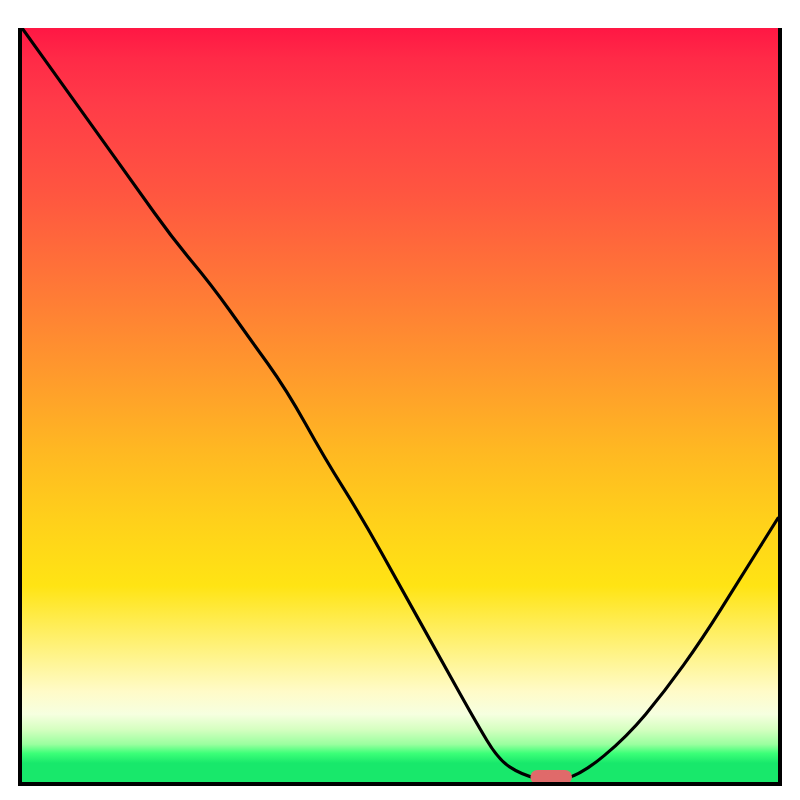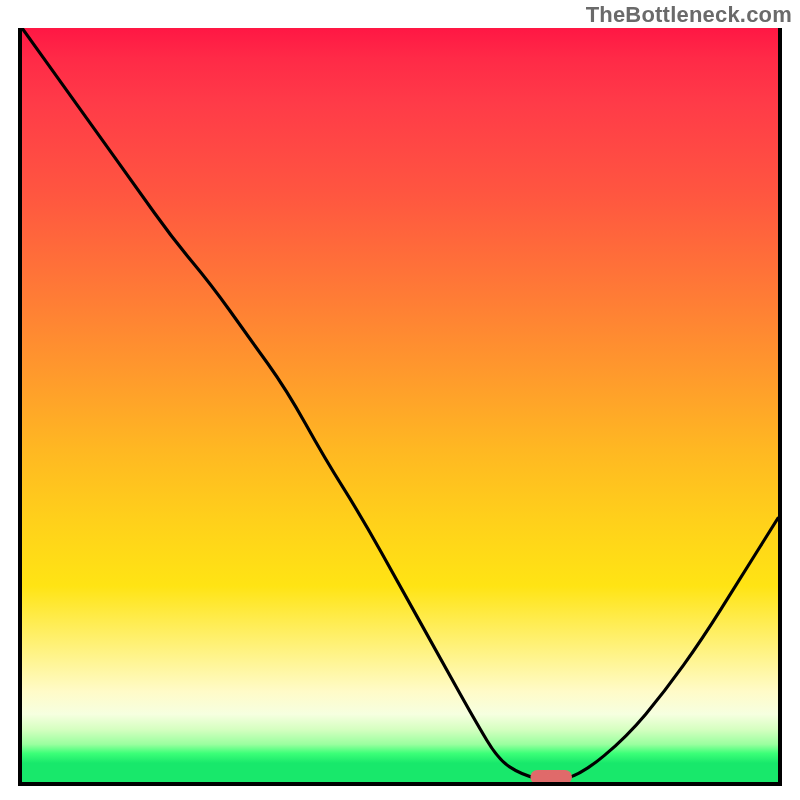--- a/index.html
+++ b/index.html
@@ -80,21 +80,20 @@
   .marker {
     fill: #e06a6a;
     stroke: none;
   }
 </style>
 </head>
 <body>
 
 <div class="stage">
 
-  <div class="watermark">TheBottleneck.com</div>
 
   <div class="frame">
     <div class="gradient"></div>
 
     <svg class="plot" viewBox="0 0 764 758" preserveAspectRatio="none">
       <path class="curve" d="M 0.0 0.0 Q 0.0 0.0 19.1 26.5 Q 38.2 53.1 57.3 79.6 Q 76.4 106.1 95.5 132.6 Q 114.6 159.2 133.7 185.7 Q 152.8 212.2 171.9 235.0 Q 191.0 257.7 210.1 284.3 Q 229.2 310.8 248.3 337.3 Q 267.4 363.8 286.5 397.9 Q 305.6 432.1 324.7 462.4 Q 343.8 492.7 362.9 526.8 Q 382.0 560.9 401.1 595.0 Q 420.2 629.1 439.3 663.3 Q 458.4 697.4 469.9 716.3 Q 481.3 735.3 492.8 742.8 Q 504.2 750.4 519.5 754.2 Q 534.8 758.0 550.1 754.2 Q 565.4 750.4 588.3 731.5 Q 611.2 712.5 630.3 689.8 Q 649.4 667.0 668.5 640.5 Q 687.6 614.0 706.7 583.7 Q 725.8 553.3 744.9 523.0 T 764.0 492.7" stroke="#000000"></path>
       <rect class="marker" x="513.8" y="746.0" width="42" height="14" rx="7" ry="7" fill="#e06a6a"></rect>
     </svg>
   </div>
 

